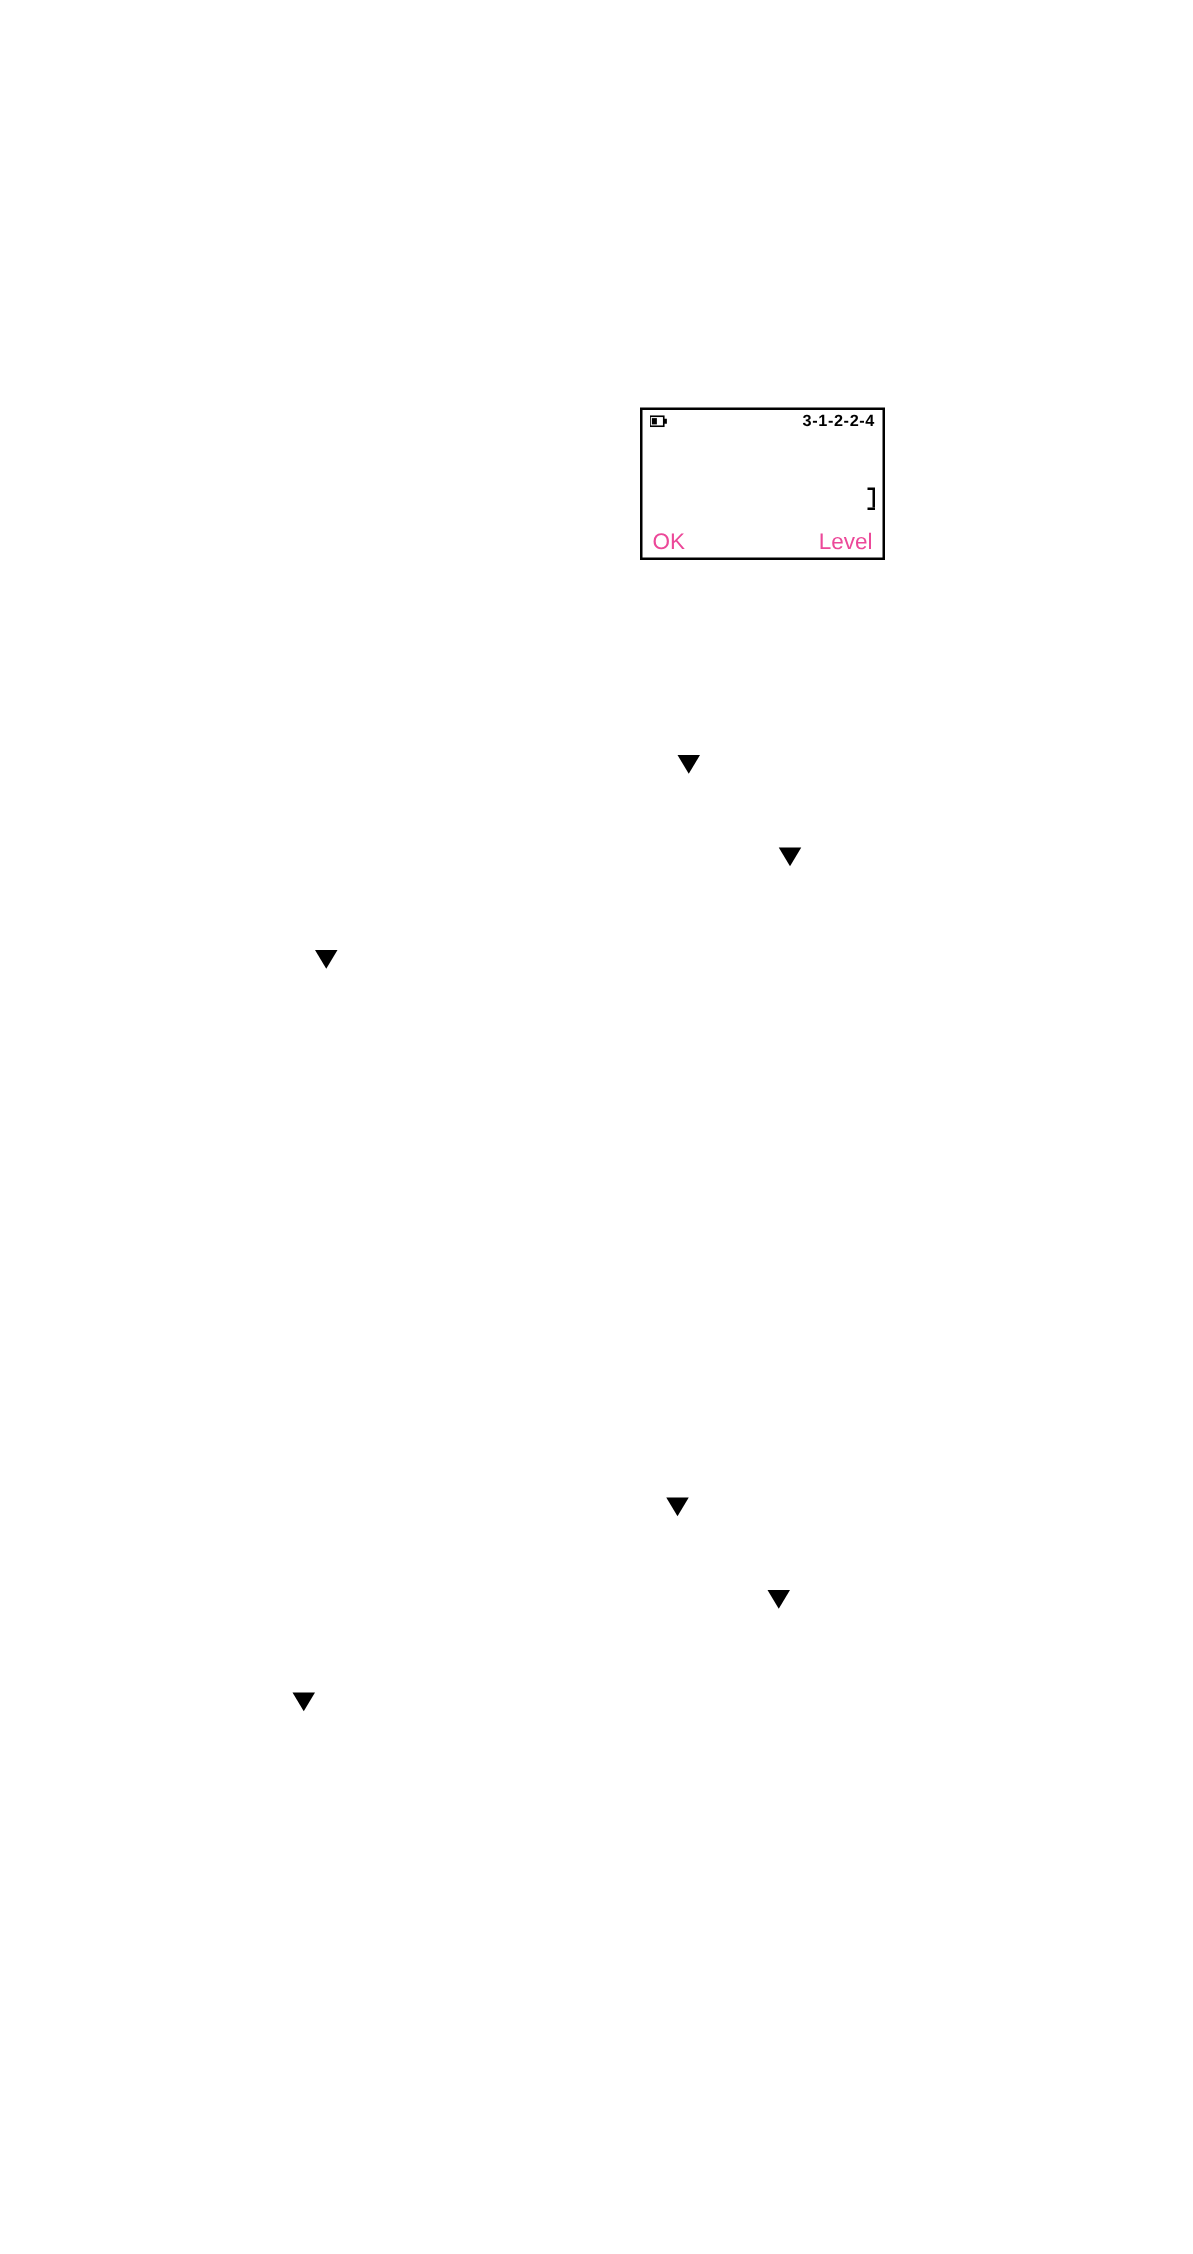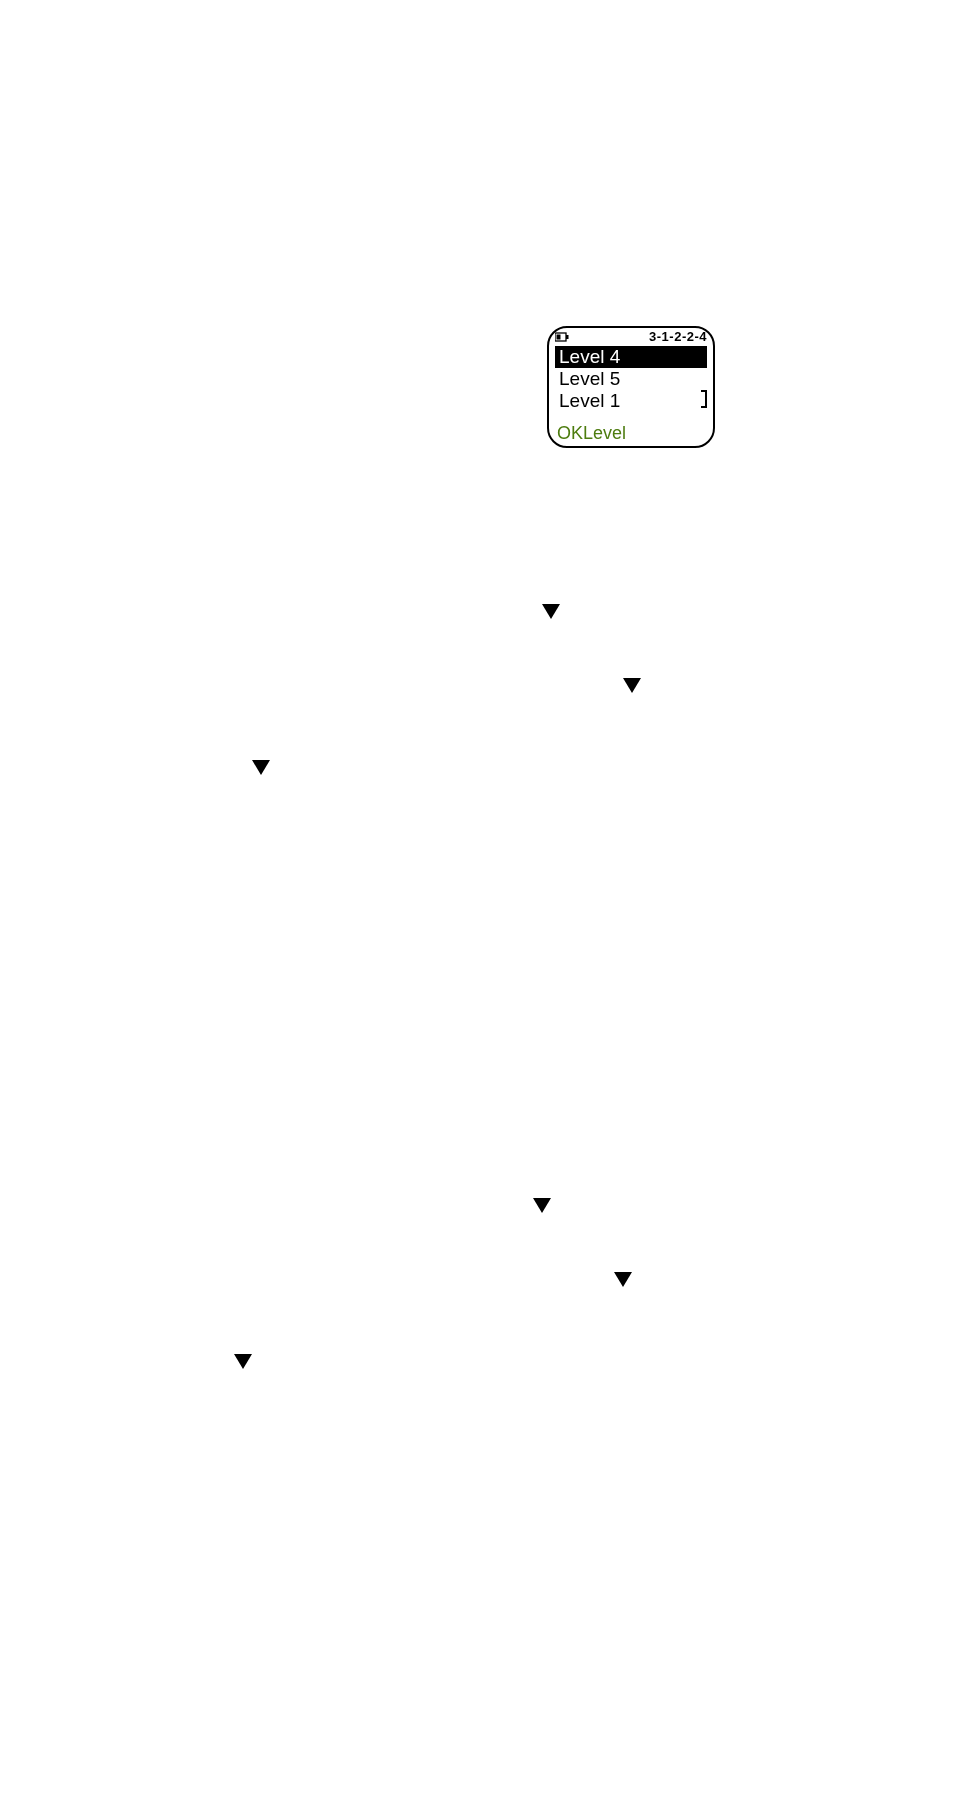--- a/index.html
+++ b/index.html
@@ -7,26 +7,26 @@
     margin: 0;
     padding: 0;
     width: 954px;
     height: 1803px;
     background: #ffffff;
     font-family: Arial, Helvetica, sans-serif;
     position: relative;
   }
   .screen {
     position: absolute;
-    left: 547px;
+    left: 512px;
     top: 326px;
-    width: 168px;
+    width: 196px;
     height: 122px;
     border: 2px solid #000;
-    border-radius: 20px;
+    border-radius: 0;
     background: #fff;
     overflow: hidden;
   }
   .screen-header {
     display: flex;
     align-items: center;
     justify-content: space-between;
     padding: 2px 6px 0 6px;
     height: 16px;
     line-height: 14px;
@@ -84,23 +84,24 @@
     bottom: 2px;
     width: 2px;
     background: #000;
   }
   .softkeys {
     position: absolute;
     bottom: 2px;
     left: 0;
     right: 0;
     display: flex;
+    justify-content: space-between;
     padding: 0 8px;
     font-size: 18px;
-    color: #4d7c0f;
+    color: #ec4899;
   }
   .triangle {
     position: absolute;
     width: 0;
     height: 0;
     border-left: 9px solid transparent;
     border-right: 9px solid transparent;
     border-top: 15px solid #000;
   }
 </style>
@@ -111,25 +112,20 @@
   <div class="screen-header">
     <span class="battery">
       <svg width="14" height="10" viewBox="0 0 14 10">
         <rect x="0" y="1" width="11" height="8" fill="none" stroke="#000" stroke-width="1.3"></rect>
         <rect x="11" y="3" width="2.5" height="4" fill="#000"></rect>
         <rect x="1.5" y="2.5" width="4" height="5" fill="#000"></rect>
       </svg>
     </span>
     <span class="menu-code">3-1-2-2-4</span>
   </div>
-  <div class="menu-list">
-    <div class="menu-item selected">Level 4</div>
-    <div class="menu-item">Level 5</div>
-    <div class="menu-item">Level 1</div>
-  </div>
   <div class="scroll-indicator">
       <span class="bar"></span>
     </div>
   <div class="softkeys">
     <span>OK</span>
     <span>Level</span>
   </div>
 </div>
 
 <div class="triangle" style="left:542px; top:604px;"></div>

